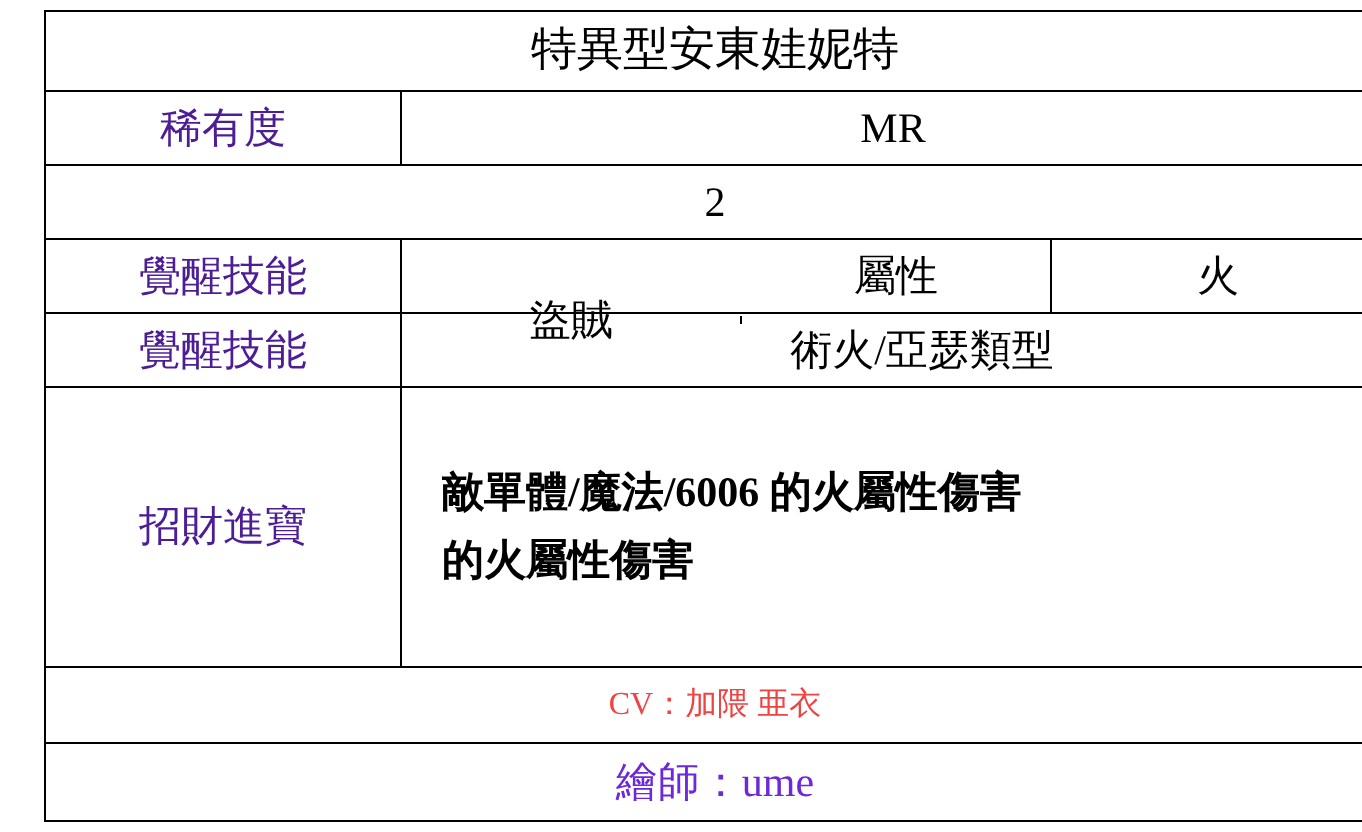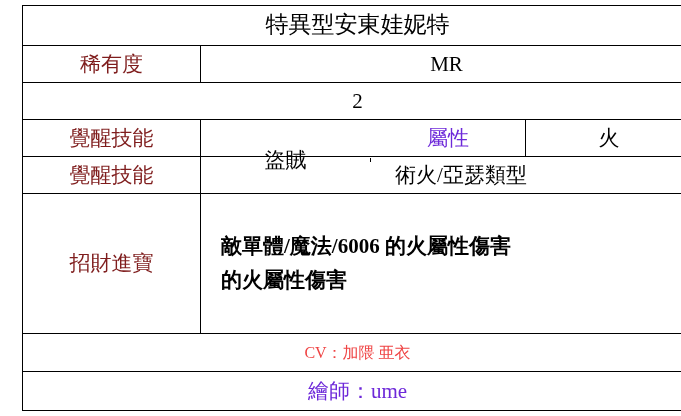--- a/index.html
+++ b/index.html
@@ -39,21 +39,21 @@
     justify-content: center;
     box-sizing: border-box;
     padding: 2px 6px;
     font-size: 21px;
     line-height: 1.25;
   }
   .cell.divider {
     border-right: 1px solid #000000;
   }
   .label {
-    color: #7f1d1d;
+    color: #4c1d95;
     width: 178px;
     flex: 0 0 178px;
   }
   .value {
     flex: 1 1 auto;
   }
 
   
   .row-title { height: 40px; }
   .row-rarity { height: 37px; }
@@ -66,21 +66,21 @@
 
   .title-text {
     font-size: 23px;
   }
 
   .type-value {
     flex: 0 0 170px;
     margin-top: 38px;
   }
   .attr-label {
-    color: #6d28d9;
+    color: #000000;
     flex: 0 0 155px;
   }
   .attr-value {
     flex: 1 1 auto;
   }
 
   .skill-desc {
     display: block;
     text-align: left;
     padding-left: 14px;

